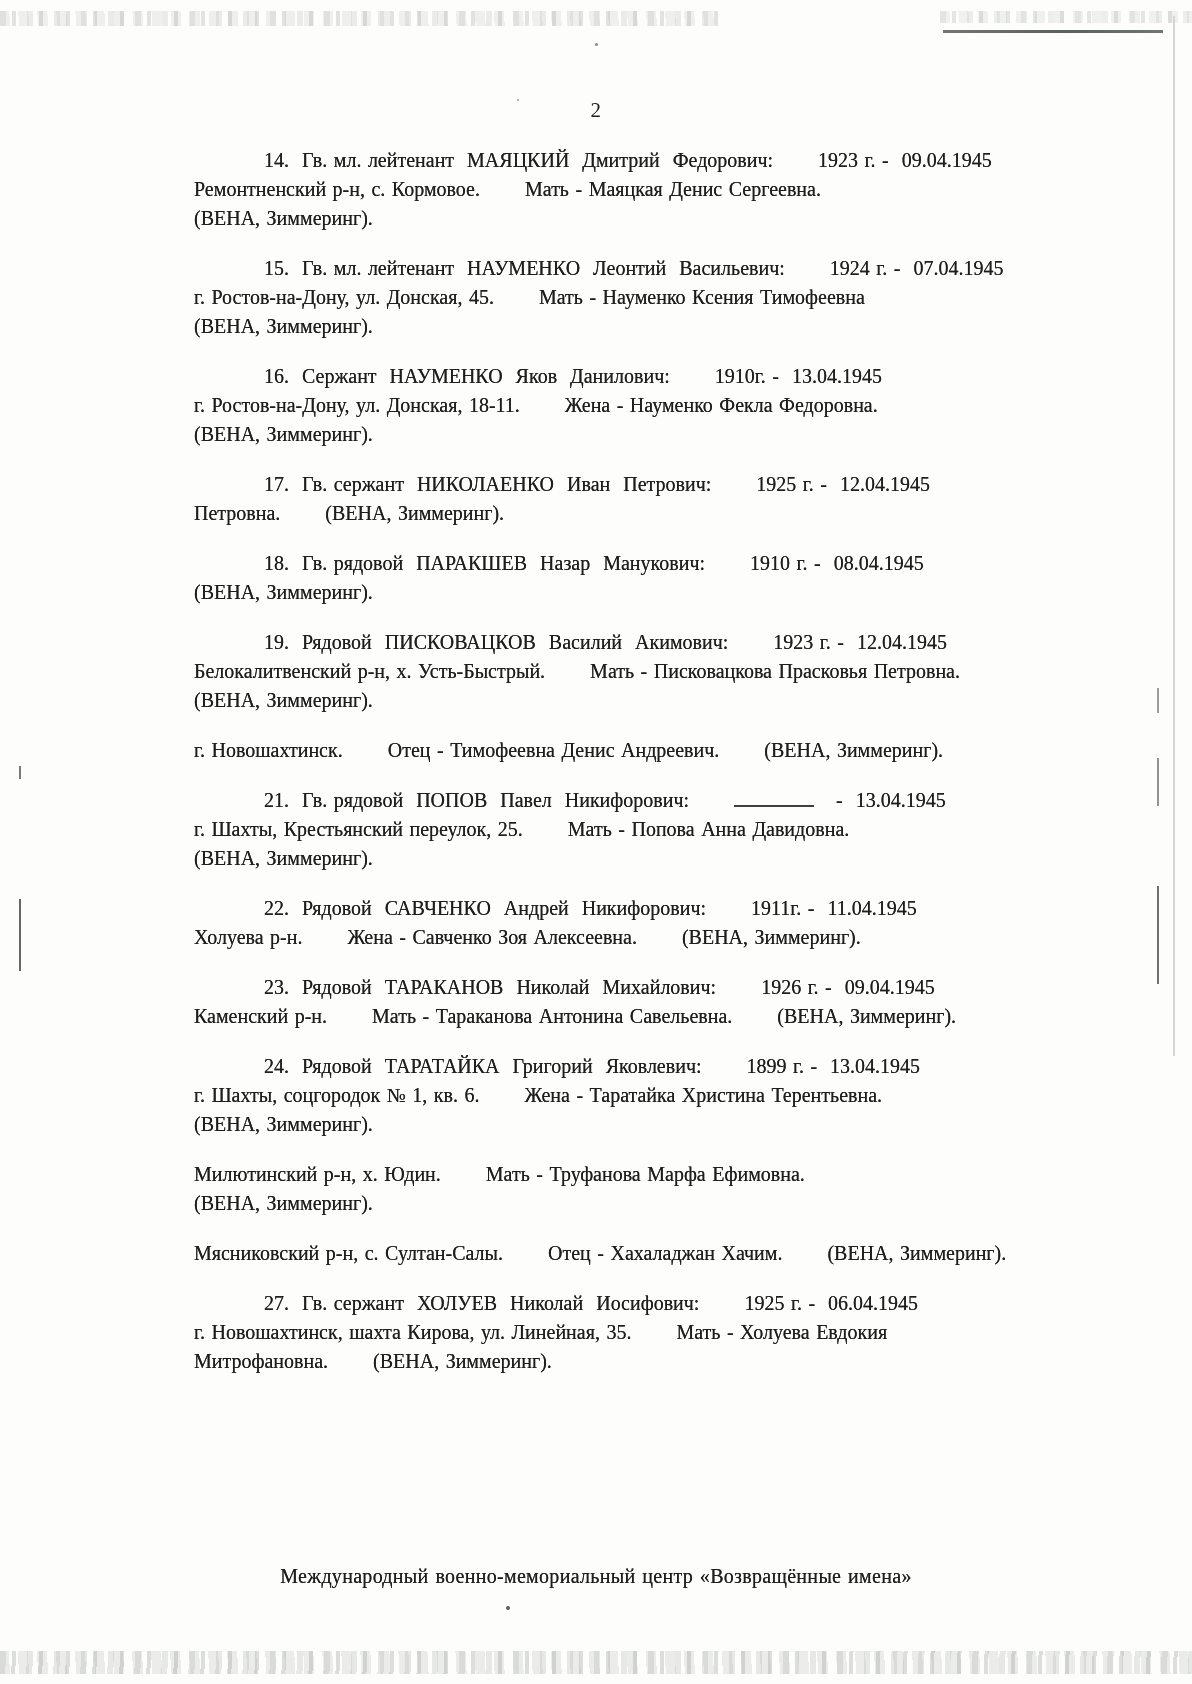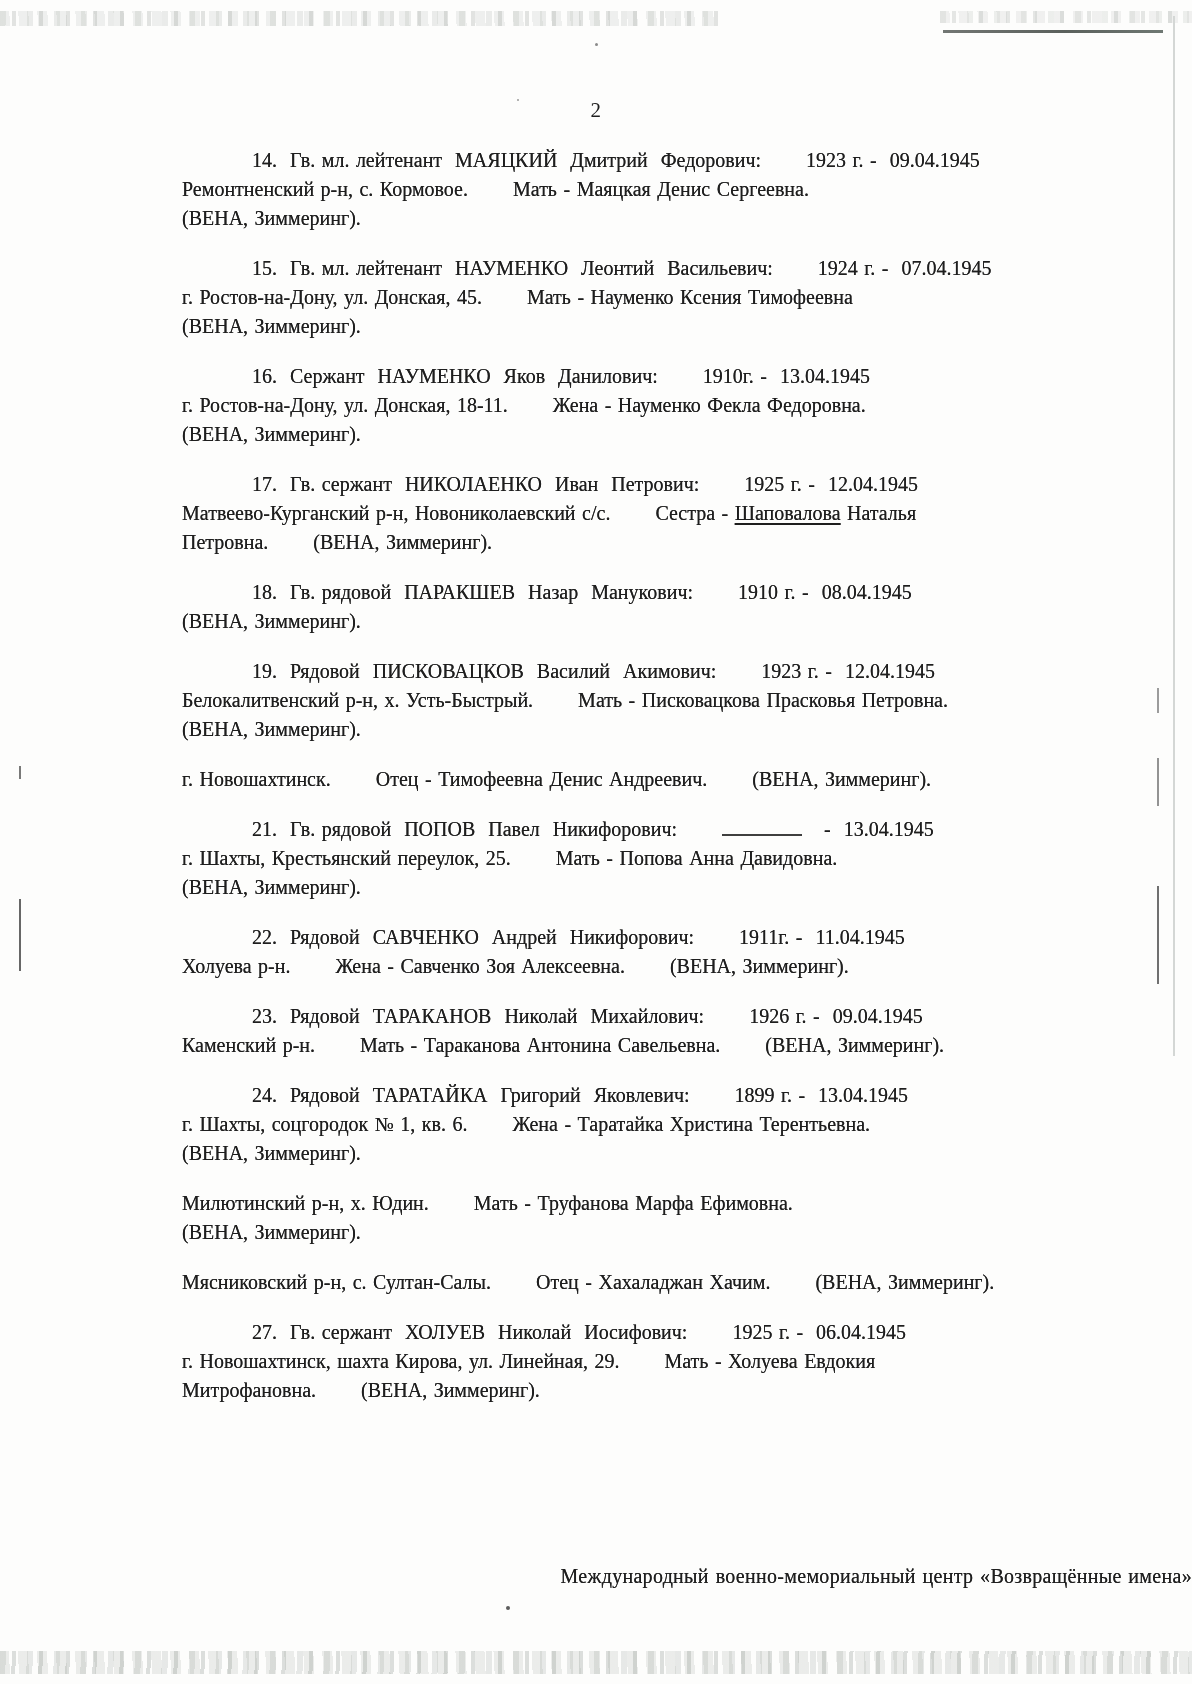--- a/index.html
+++ b/index.html
@@ -11,38 +11,38 @@
     font-family:"Liberation Serif", serif;
     color:#1e1e1e;
     overflow:hidden;
   }
   .text-layer{position:absolute;left:180px;top:146px;width:890px;}
   .page-num{
     position:absolute;top:96px;left:0;width:100%;
     text-align:center;font-size:21px;line-height:29px;
     letter-spacing:.5px;
   }
-  .entry{margin:0 0 21px 2px;}
+  .entry{margin:0 0 21px 14px;}
   .line{
     white-space:pre;
     height:29px;line-height:29px;
     font-size:20px;
     word-spacing:1.5px;
     text-shadow:0 0 .5px rgba(25,25,25,.85);
   }
   .line.first{padding-left:70px;}
   .gap{display:inline-block;height:1px;}
   .run.u{text-decoration:underline;text-underline-offset:3px;}
   .blank{
     display:inline-block;width:80px;height:14px;
     border-bottom:2px solid #3f3f3f;
   }
   .footer{
     position:absolute;top:1562px;left:0;width:100%;
-    text-align:right;font-size:20px;line-height:29px;
+    text-align:center;font-size:20px;line-height:29px;
     letter-spacing:.3px;word-spacing:1.5px;
     text-shadow:0 0 .5px rgba(25,25,25,.85);
   }
   
   .mottle{
     position:absolute;
     background-image:
       repeating-linear-gradient(92deg, rgba(148,156,150,.22) 0 6px, rgba(255,255,255,0) 6px 12px, rgba(138,146,140,.30) 12px 16px, rgba(255,255,255,0) 16px 27px),
       repeating-linear-gradient(87deg, rgba(120,128,122,.14) 0 10px, rgba(255,255,255,0) 10px 19px);
   }
@@ -101,21 +101,20 @@
         <div class="line"><span class="run">г. Ростов-на-Дону, ул. Донская, 45.</span><span class="gap" style="width: 45px;"></span><span class="run">Мать - Науменко Ксения Тимофеевна</span></div>
         <div class="line"><span class="run">(ВЕНА, Зиммеринг).</span></div>
       </div>
       <div class="entry">
         <div class="line first"><span class="run">16.  Сержант  НАУМЕНКО  Яков  Данилович:</span><span class="gap" style="width: 45px;"></span><span class="run">1910г. -  13.04.1945</span></div>
         <div class="line"><span class="run">г. Ростов-на-Дону, ул. Донская, 18-11.</span><span class="gap" style="width: 45px;"></span><span class="run">Жена - Науменко Фекла Федоровна.</span></div>
         <div class="line"><span class="run">(ВЕНА, Зиммеринг).</span></div>
       </div>
       <div class="entry">
         <div class="line first"><span class="run">17.  Гв. сержант  НИКОЛАЕНКО  Иван  Петрович:</span><span class="gap" style="width: 45px;"></span><span class="run">1925 г. -  12.04.1945</span></div>
-        <div class="line"><span class="run">Матвеево-Курганский р-н, Новониколаевский с/с.</span><span class="gap" style="width: 45px;"></span><span class="run">Сестра - </span><span class="run u">Шаповалова</span><span class="run"> Наталья</span></div>
         <div class="line"><span class="run">Петровна.</span><span class="gap" style="width: 45px;"></span><span class="run">(ВЕНА, Зиммеринг).</span></div>
       </div>
       <div class="entry">
         <div class="line first"><span class="run">18.  Гв. рядовой  ПАРАКШЕВ  Назар  Манукович:</span><span class="gap" style="width: 45px;"></span><span class="run">1910 г. -  08.04.1945</span></div>
         <div class="line"><span class="run">(ВЕНА, Зиммеринг).</span></div>
       </div>
       <div class="entry">
         <div class="line first"><span class="run">19.  Рядовой  ПИСКОВАЦКОВ  Василий  Акимович:</span><span class="gap" style="width: 45px;"></span><span class="run">1923 г. -  12.04.1945</span></div>
         <div class="line"><span class="run">Белокалитвенский р-н, х. Усть-Быстрый.</span><span class="gap" style="width: 45px;"></span><span class="run">Мать - Писковацкова Прасковья Петровна.</span></div>
         <div class="line"><span class="run">(ВЕНА, Зиммеринг).</span></div>
@@ -143,20 +142,20 @@
       </div>
       <div class="entry">
         <div class="line"><span class="run">Милютинский р-н, х. Юдин.</span><span class="gap" style="width: 45px;"></span><span class="run">Мать - Труфанова Марфа Ефимовна.</span></div>
         <div class="line"><span class="run">(ВЕНА, Зиммеринг).</span></div>
       </div>
       <div class="entry">
         <div class="line"><span class="run">Мясниковский р-н, с. Султан-Салы.</span><span class="gap" style="width: 45px;"></span><span class="run">Отец - Хахаладжан Хачим.</span><span class="gap" style="width: 45px;"></span><span class="run">(ВЕНА, Зиммеринг).</span></div>
       </div>
       <div class="entry">
         <div class="line first"><span class="run">27.  Гв. сержант  ХОЛУЕВ  Николай  Иосифович:</span><span class="gap" style="width: 45px;"></span><span class="run">1925 г. -  06.04.1945</span></div>
-        <div class="line"><span class="run">г. Новошахтинск, шахта Кирова, ул. Линейная, 29.</span><span class="gap" style="width: 45px;"></span><span class="run">Мать - Холуева Евдокия</span></div>
+        <div class="line"><span class="run">г. Новошахтинск, шахта Кирова, ул. Линейная, 35.</span><span class="gap" style="width: 45px;"></span><span class="run">Мать - Холуева Евдокия</span></div>
         <div class="line"><span class="run">Митрофановна.</span><span class="gap" style="width: 45px;"></span><span class="run">(ВЕНА, Зиммеринг).</span></div>
       </div>
     </div>
 
   <div class="footer">Международный военно-мемориальный центр «Возвращённые имена»</div>
 
 </div>
 
 </body></html>

